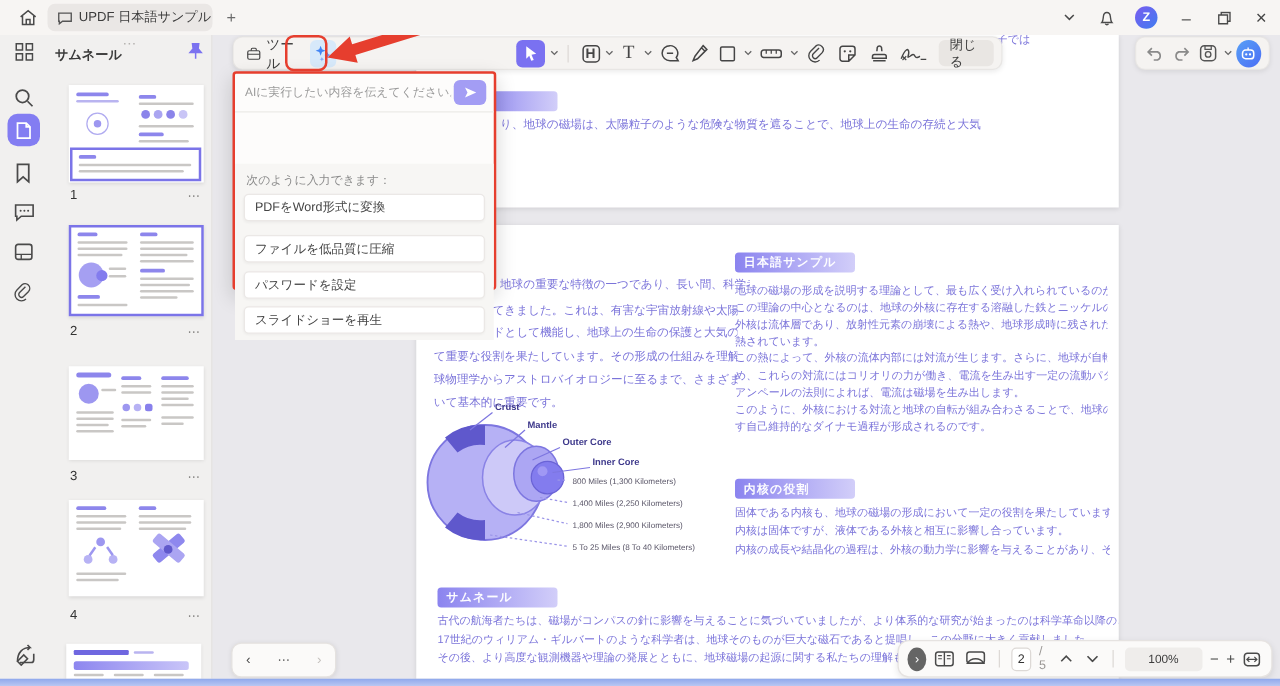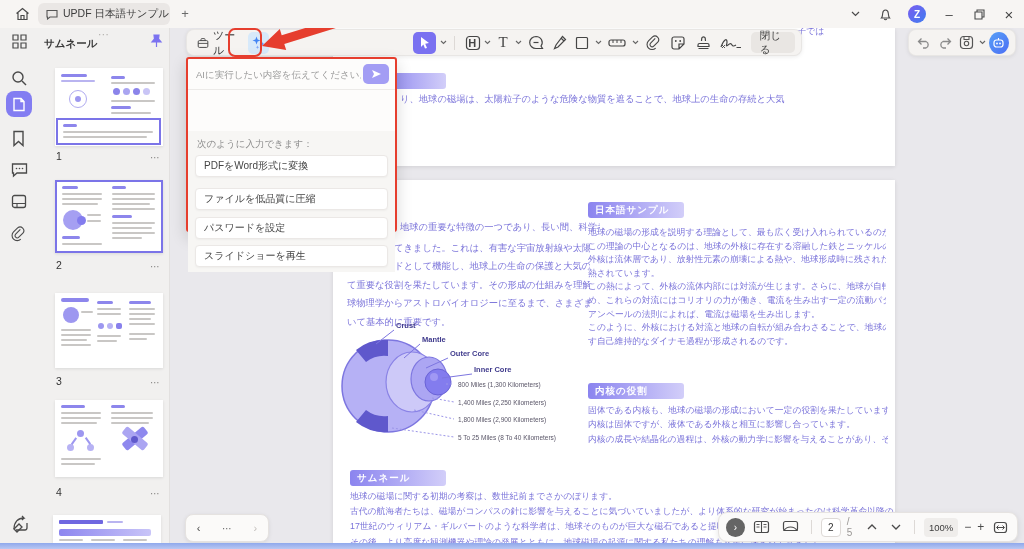--- a/index.html
+++ b/index.html
@@ -75,21 +75,21 @@
   
   #ai-red-box { position:absolute; left:228px; top:28px; width:34px; height:29px; border:2.5px solid #e63e2e; border-radius:7px; z-index:32; }
   #red-arrow { position:absolute; left:250px; top:5px; z-index:33; }
 
   
   #nav-pill { position:absolute; left:185px; top:514px; width:84px; height:28px; background:#fbfaf9; border:1px solid #e5e2e0; border-radius:8px; box-shadow:0 1px 4px rgba(0,0,0,.08); display:flex; align-items:center; justify-content:space-around; z-index:25; }
   #status-bar { position:absolute; left:718px; top:512px; width:300px; height:30px; background:#fbfaf9; border:1px solid #e6e3e1; border-radius:9px; box-shadow:0 2px 6px rgba(0,0,0,.10); display:flex; align-items:center; padding:0 7px; gap:6px; z-index:25; }
   .dark-circle { width:19px; height:19px; border-radius:50%; background:#656565; color:#fff; font-size:10px; display:flex; align-items:center; justify-content:center; }
   .page-box { width:20px; height:19px; background:#fff; border:1px solid #ddd9d6; border-radius:4px; font-size:10px; color:#333; display:flex; align-items:center; justify-content:center; }
   .page-total { font-size:10px; color:#9a9795; }
-  .zoom-pill { height:19px; padding:0 5px; background:#efedeb; border-radius:4px; font-size:9.5px; color:#3c3c3c; display:flex; align-items:center; }
+  .zoom-pill { height:19px; padding:0 19px; background:#efedeb; border-radius:4px; font-size:9.5px; color:#3c3c3c; display:flex; align-items:center; }
   .sb-glyph { font-size:12px; color:#4a4a4a; }
   #bottom-strip { position:absolute; left:0; top:543px; width:1024px; height:6px; background:linear-gradient(180deg,#8fa8ec,#bac8f2); z-index:50; }
   .nav-glyph { font-size:11px; color:#4a4a4a; }
   .nav-glyph.dis { color:#c3bfbc; }
 
   svg { display:block; }
 </style>
 </head>
 <body>
 
@@ -129,21 +129,20 @@
 
   <div class="h-pill" style="left:588px; top:383px; width:96px;">内核の役割</div>
   <div class="inner-lines">
     <div class="doc-line">固体である内核も、地球の磁場の形成において一定の役割を果たしています。</div>
     <div class="doc-line">内核は固体ですが、液体である外核と相互に影響し合っています。</div>
     <div class="doc-line">内核の成長や結晶化の過程は、外核の動力学に影響を与えることがあり、その結果、</div>
   </div>
 
   <div class="h-pill" style="left:350px; top:470px; width:96px;">サムネール</div>
   <div class="hist-lines">
-    <div class="doc-line">地球の磁場に関する初期の考察は、数世紀前までさかのぼります。</div>
     <div class="doc-line">古代の航海者たちは、磁場がコンパスの針に影響を与えることに気づいていましたが、より体系的な研究が始まったのは科学革命以降のことでした。</div>
     <div class="doc-line">17世紀のウィリアム・ギルバートのような科学者は、地球そのものが巨大な磁石であると提唱し、この分野に大きく貢献しました。</div>
     <div class="doc-line">その後、より高度な観測機器や理論の発展とともに、地球磁場の起源に関する私たちの理解も次第に深まってきました。</div>
   </div>
 
   <svg id="earth-diagram" width="250" height="150" viewBox="0 0 250 150">
     <circle cx="52" cy="70" r="46" fill="#b6b1f5" stroke="#7d76e0" stroke-width="1.5"></circle>
     <path d="M20,34 A46,46 0 0 1 52,24 L52,40 A30,30 0 0 0 30,46 Z" fill="#5f58cc"></path>
     <path d="M20,106 A46,46 0 0 0 52,116 L52,100 A30,30 0 0 1 30,94 Z" fill="#5f58cc"></path>
     <ellipse cx="76" cy="66" rx="26" ry="30" fill="#cdc9f8" stroke="#8a83e6" stroke-width="1.2"></ellipse>

